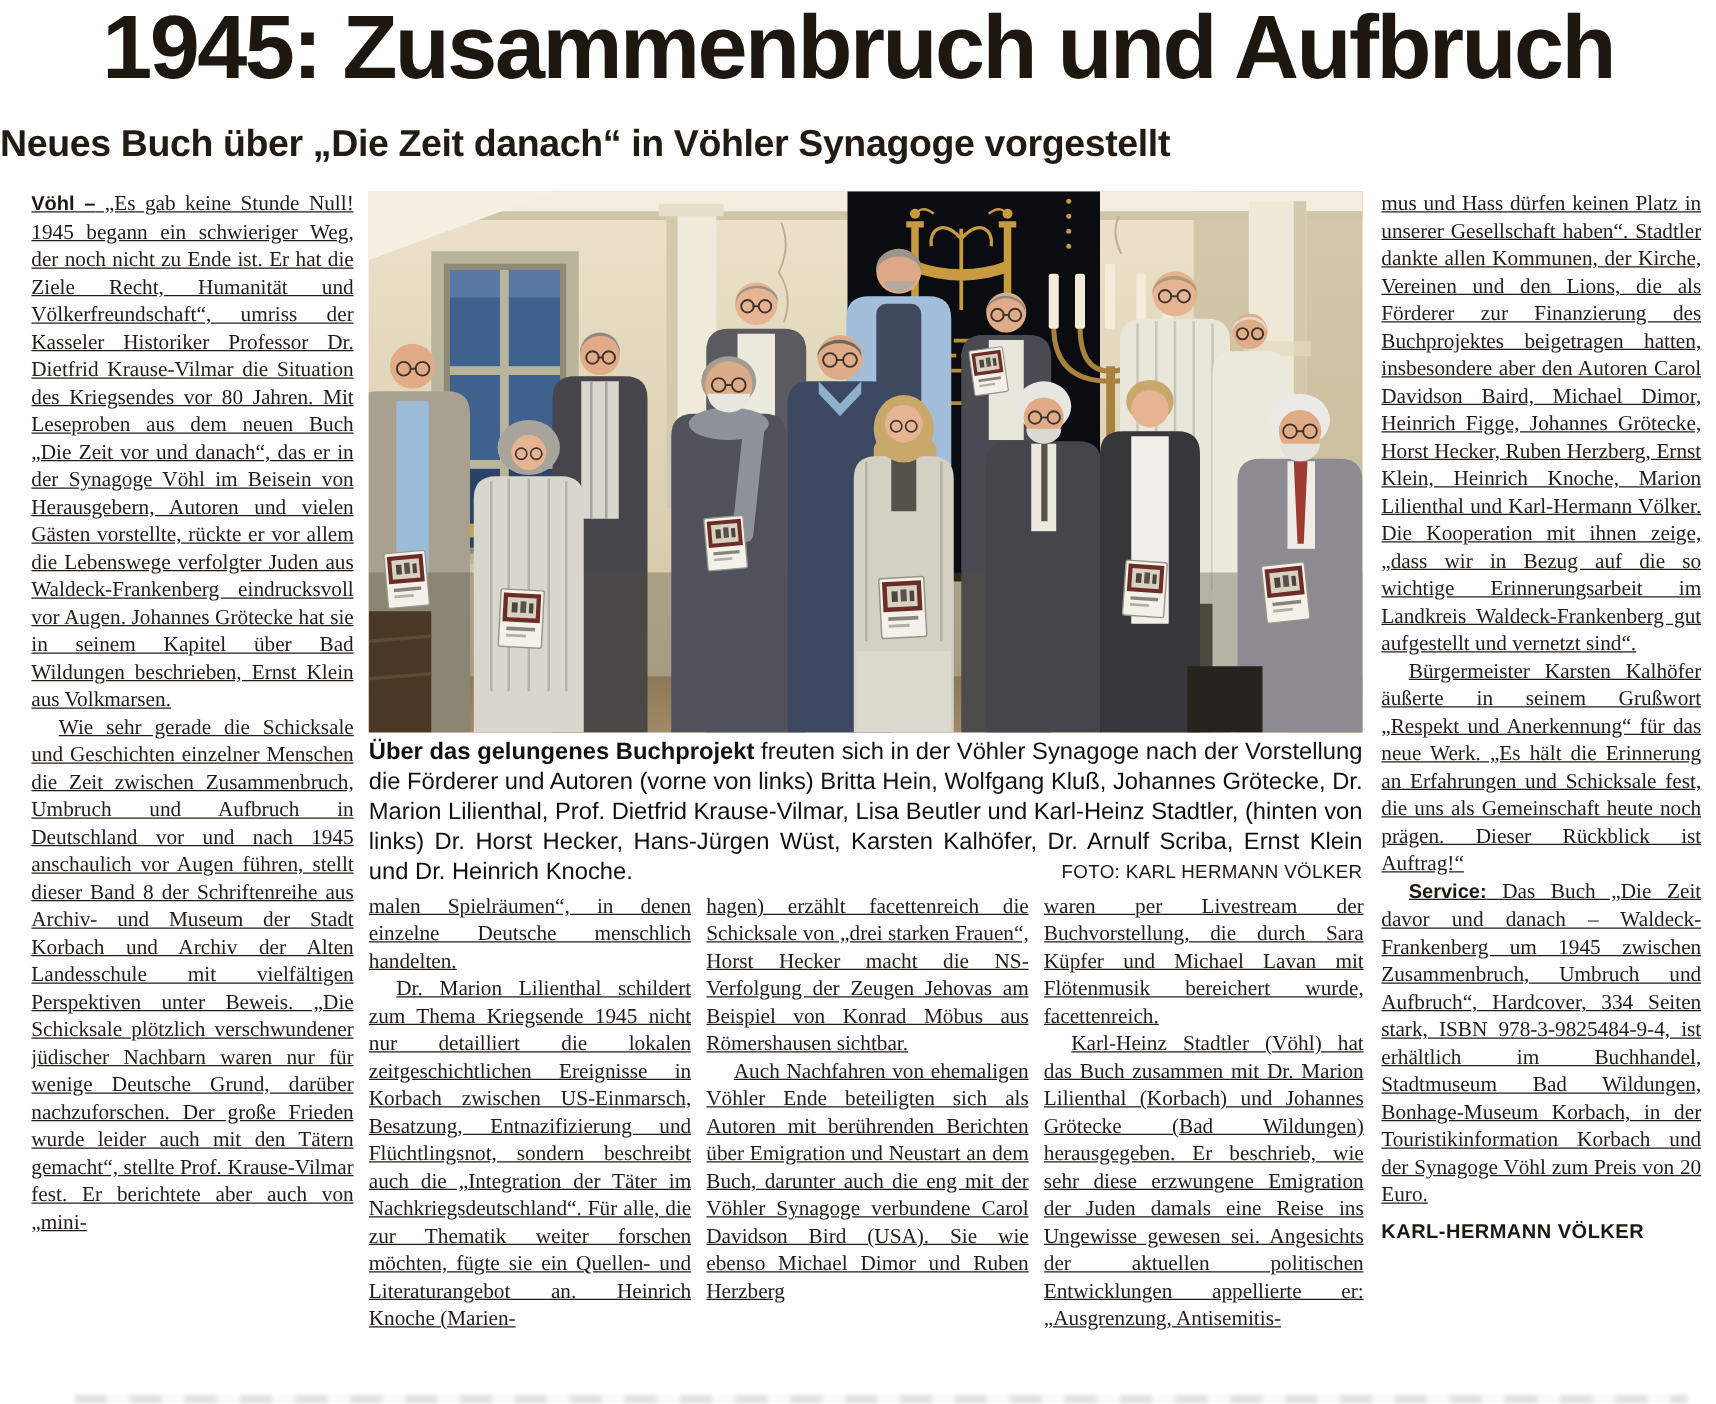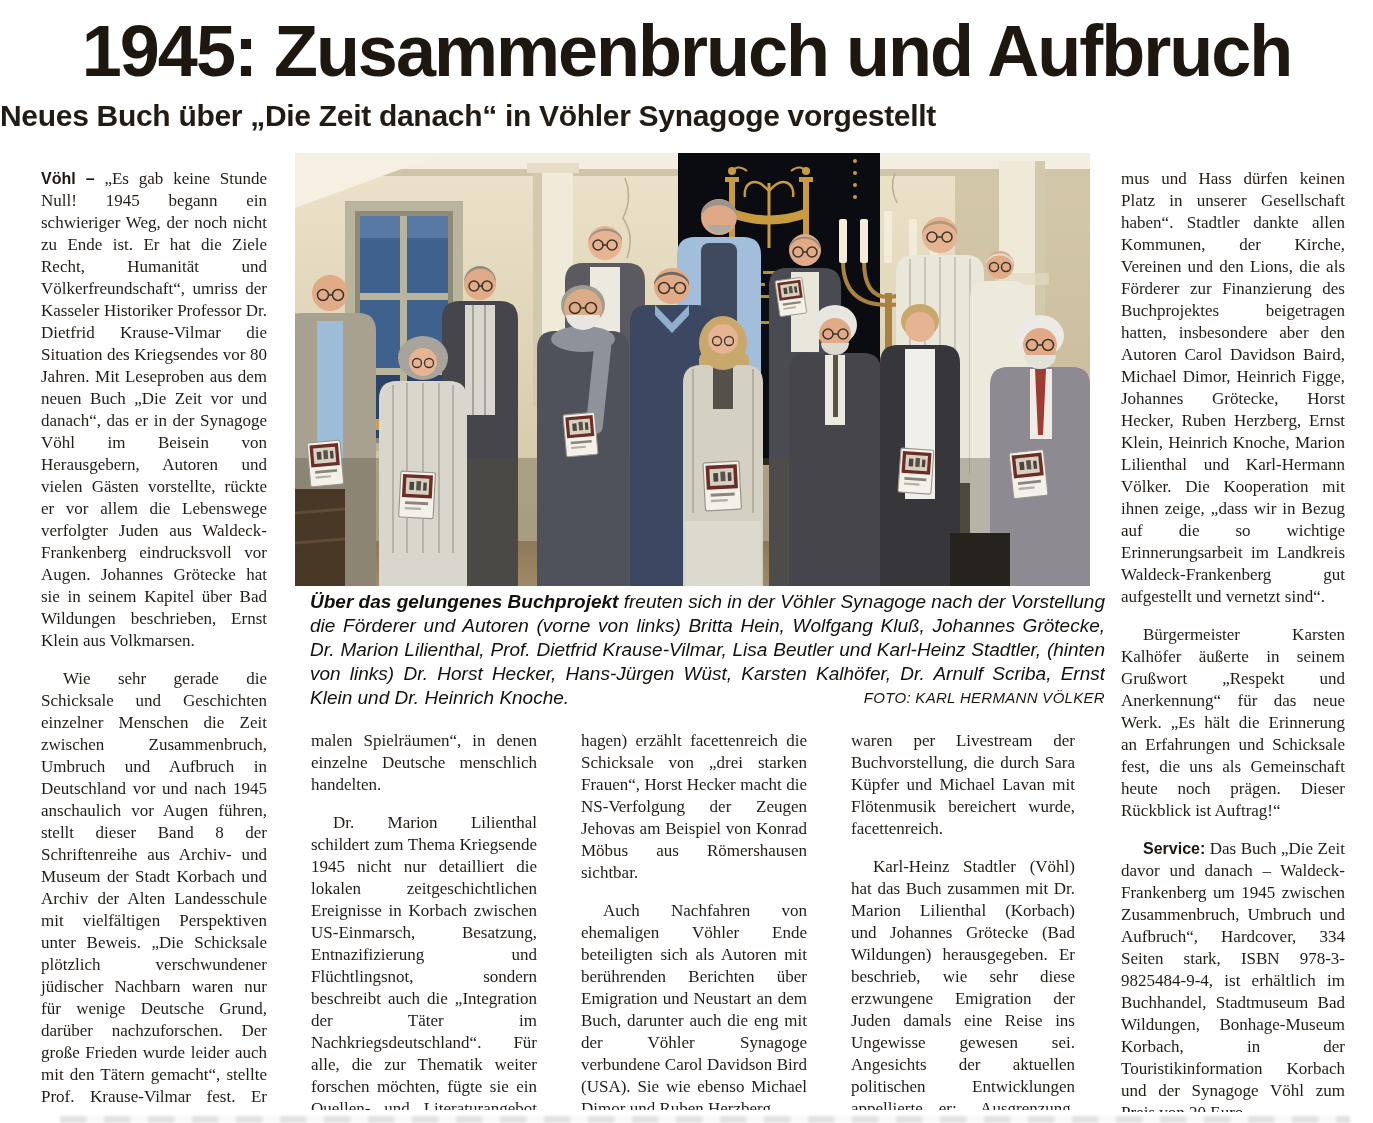--- a/index.html
+++ b/index.html
@@ -1,42 +1,42 @@
 <!DOCTYPE html>
 <html lang="de"><head>
 <meta charset="utf-8">
 <style>
   html,body{margin:0;padding:0;background:#ffffff;}
   .page{position:relative;width:1373px;height:1123px;background:#ffffff;overflow:hidden;
         font-family:"Liberation Serif",serif;color:#221c16;}
-  .headline{position:absolute;top:14px;left:0;width:1373px;text-align:center;margin:0;
+  .headline{position:absolute;top:1px;left:0;width:1373px;text-align:center;margin:0;
         font-family:"Liberation Sans",sans-serif;font-weight:700;font-size:72px;line-height:1.05;
         letter-spacing:-2px;color:#1d1710;}
   .subheadline{position:absolute;top:99px;left:0;width:1373px;margin:0;
         font-family:"Liberation Sans",sans-serif;font-weight:700;font-size:30px;line-height:1.1;
         letter-spacing:-0.3px;color:#221b13;}
   .col{position:absolute;font-size:17px;line-height:22px;text-align:justify;
         hyphens:auto;-webkit-hyphens:auto;overflow:hidden;}
-  .col p{margin:16px;}
+  .col p{margin:0;text-decoration:underline;}
   .col p.ind{text-indent:22px;}
   .lead-in{font-family:"Liberation Sans",sans-serif;font-weight:700;font-size:16px;color:#1d1710;}
   .col1{left:25px;top:152px;width:258px;height:952px;}
   .col2{left:295px;top:714px;width:258px;height:396px;}
   .col3{left:565px;top:714px;width:258px;height:396px;}
   .col4{left:835px;top:714px;width:256px;height:396px;}
   .col5{left:1105px;top:152px;width:256px;height:960px;}
-  .byline{margin-top:8px;text-align:center;padding-right:4px;
-        font-family:Liberation Serif, serif;font-weight:700;font-size:16px;
+  .byline{margin-top:8px;text-align:left;padding-right:4px;
+        font-family:Liberation Sans, sans-serif;font-weight:700;font-size:16px;
         letter-spacing:0.4px;color:#1d1710;}
   .photo{position:absolute;left:295px;top:153px;width:795px;height:433px;margin:0;
         background:#d9cfb2;}
   .photo svg{display:block;}
-  .caption{position:absolute;left:310px;top:590px;width:795px;height:120px;overflow:hidden;
+  .caption{position:absolute;left:295px;top:590px;width:795px;height:120px;overflow:hidden;
         font-family:"Liberation Sans",sans-serif;font-size:19px;line-height:24px;
-        text-align:justify;color:#14110d;font-style:italic;}
+        text-align:justify;color:#14110d;}
   .caption strong{font-weight:700;}
   .caption .credit{float:right;font-size:15px;letter-spacing:0.3px;margin-left:12px;
         font-family:"Liberation Sans",sans-serif;color:#1d1710;}
   .smudge{position:absolute;left:60px;top:1116px;width:1290px;height:7px;opacity:0.4;
         background:repeating-linear-gradient(90deg,#b5b5b5 0 26px,#eeeeee 26px 44px);
         filter:blur(1.6px);}
 </style>
 </head>
 <body>
 

